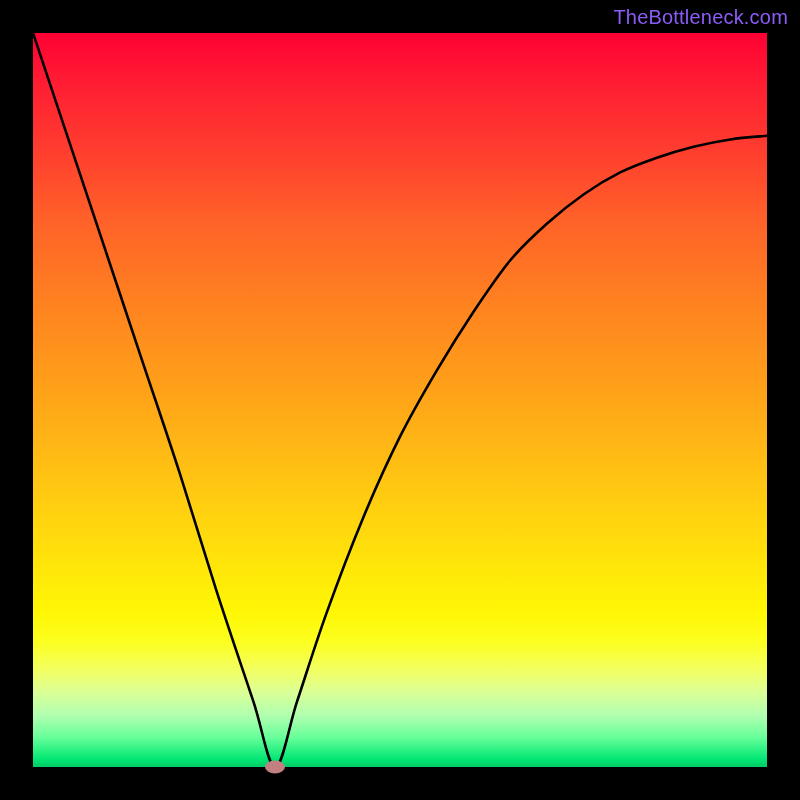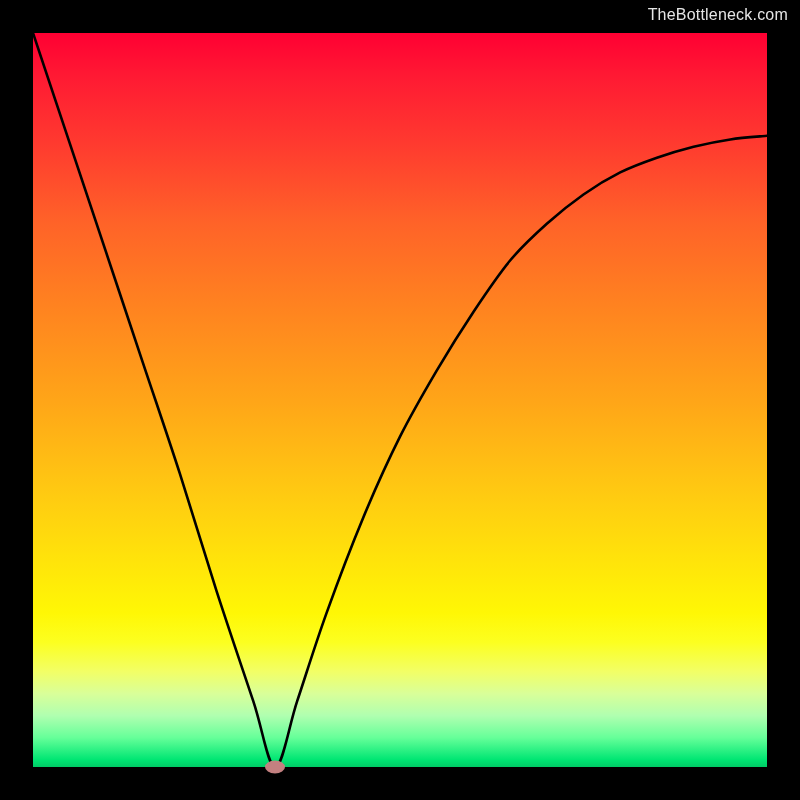--- a/index.html
+++ b/index.html
@@ -41,22 +41,22 @@
       #b0ffb0 93%,
       #66ff99 96%,
       #00e673 99%,
       #00cc66 100%);
     overflow: visible;
   }
   .watermark {
     position: absolute;
     top: 6px;
     right: 12px;
-    color: #e5e5e5;
-    font-size: 16px;
+    color: #8b5cf6;
+    font-size: 20px;
     font-weight: 500;
     letter-spacing: 0.2px;
   }
   svg.curve {
     position: absolute;
     top: 0;
     left: 0;
     width: 734px;
     height: 734px;
   }

